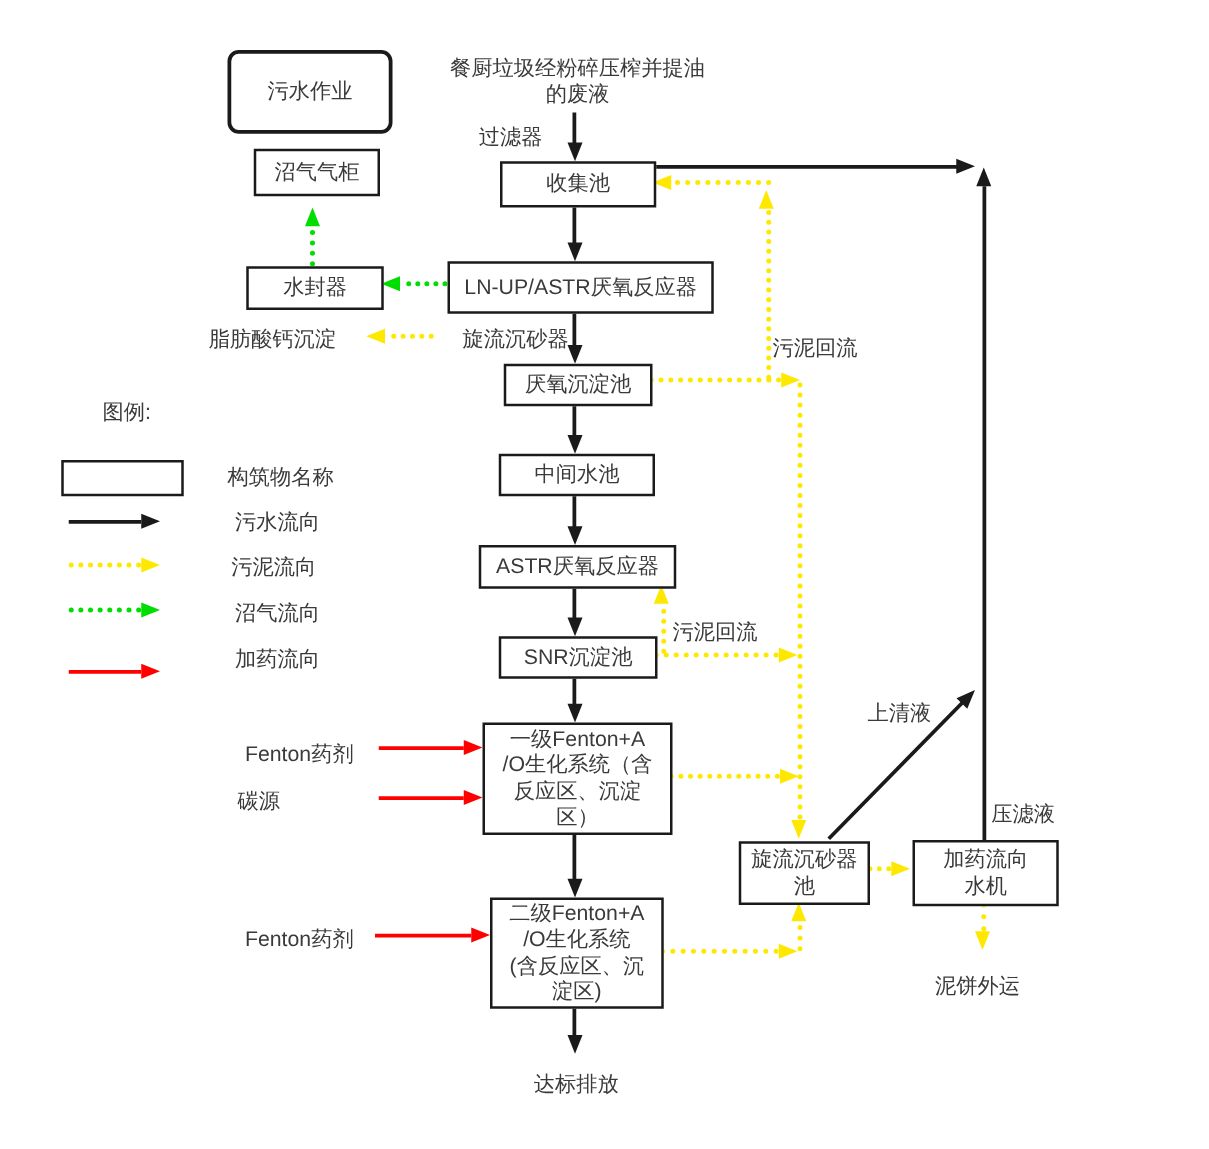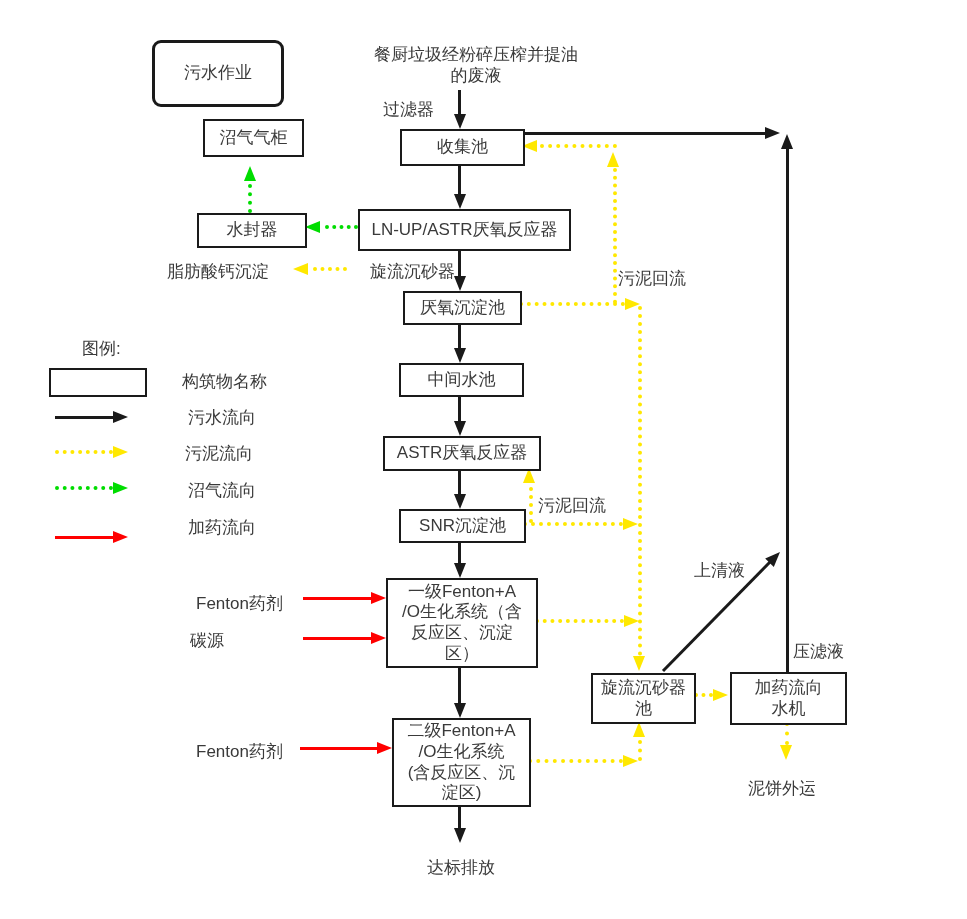--- a/index.html
+++ b/index.html
@@ -1,21 +1,21 @@
 <!DOCTYPE html>
 <html><head>
 <meta charset="utf-8">
 <style>
   html,body{margin:0;padding:0;background:#fff;}
   #canvas{position:relative;width:967px;height:919px;background:#fff;overflow:hidden;
           font-family:"Liberation Sans","DejaVu Sans",sans-serif;color:#3a3a3a;}
   .node{position:absolute;border:2.5px solid #1a1a1a;background:#fff;
         display:flex;align-items:center;justify-content:center;text-align:center;
         white-space:pre-line;font-size:17px;line-height:1.22;color:#3a3a3a;z-index:3;}
-  .rounded{border-radius:9px;border-width:3px;}
+  .rounded{border-radius:9px;border-width:3px;margin-left:30px;}
   .lbl{position:absolute;font-size:17px;white-space:pre-line;z-index:4;line-height:1.25;}
   .line{position:absolute;z-index:1;}
   .hk{height:3px;background:#1a1a1a}
   .vk{width:3px;background:#1a1a1a}
   .hr{height:3px;background:#ff0000}
   .hy{height:0;border-top:4px dotted #ffe800}
   .vy{width:0;border-left:4px dotted #ffe800}
   .hg{height:0;border-top:4px dotted #00dd00}
   .vg{width:0;border-left:4px dotted #00dd00}
   .tri{position:absolute;width:0;height:0;z-index:2;}
@@ -132,36 +132,36 @@
 区）</div>
   <div class="node" style="left:392px;top:718px;width:135px;height:85px">二级Fenton+A
 /O生化系统
 (含反应区、沉
 淀区)</div>
   <div class="node" style="left:591px;top:673px;width:101px;height:47px">旋流沉砂器
 池</div>
   <div class="node" style="left:730px;top:672px;width:113px;height:49px">加药流向
 水机</div>
 
-  <div class="lbl" style="left:346px;top:44px;width:260px;text-align:center">餐厨垃圾经粉碎压榨并提油
+  <div class="lbl" style="left:332px;top:44px;width:260px;text-align:center">餐厨垃圾经粉碎压榨并提油
 的废液</div>
   <div class="lbl" style="left:383px;top:99px">过滤器</div>
   <div class="lbl" style="left:167px;top:261px">脂肪酸钙沉淀</div>
   <div class="lbl" style="left:370px;top:261px">旋流沉砂器</div>
   <div class="lbl" style="left:618px;top:268px">污泥回流</div>
   <div class="lbl" style="left:538px;top:495px">污泥回流</div>
   <div class="lbl" style="left:694px;top:560px">上清液</div>
   <div class="lbl" style="left:793px;top:641px">压滤液</div>
   <div class="lbl" style="left:748px;top:778px">泥饼外运</div>
   <div class="lbl" style="left:427px;top:857px">达标排放</div>
   <div class="lbl" style="left:196px;top:593px">Fenton药剂</div>
   <div class="lbl" style="left:190px;top:630px">碳源</div>
   <div class="lbl" style="left:196px;top:741px">Fenton药剂</div>
 
-  <div class="lbl" style="left:82px;top:338px">图例:</div>
+  <div class="lbl" style="left:82px;top:319px">图例:</div>
 
   <div class="node" style="left:49px;top:368px;width:94px;height:25px"></div>
   <div class="lbl" style="left:182px;top:371px">构筑物名称</div>
 
   <div class="line hk" style="left:55px;top:416px;width:58px"></div>
   <div class="tri tr ck" style="left:113px;top:411px"></div>
   <div class="lbl" style="left:188px;top:407px">污水流向</div>
 
   <div class="line hy" style="left:55px;top:450px;width:58px"></div>
   <div class="tri tr cy" style="left:113px;top:446px"></div>

